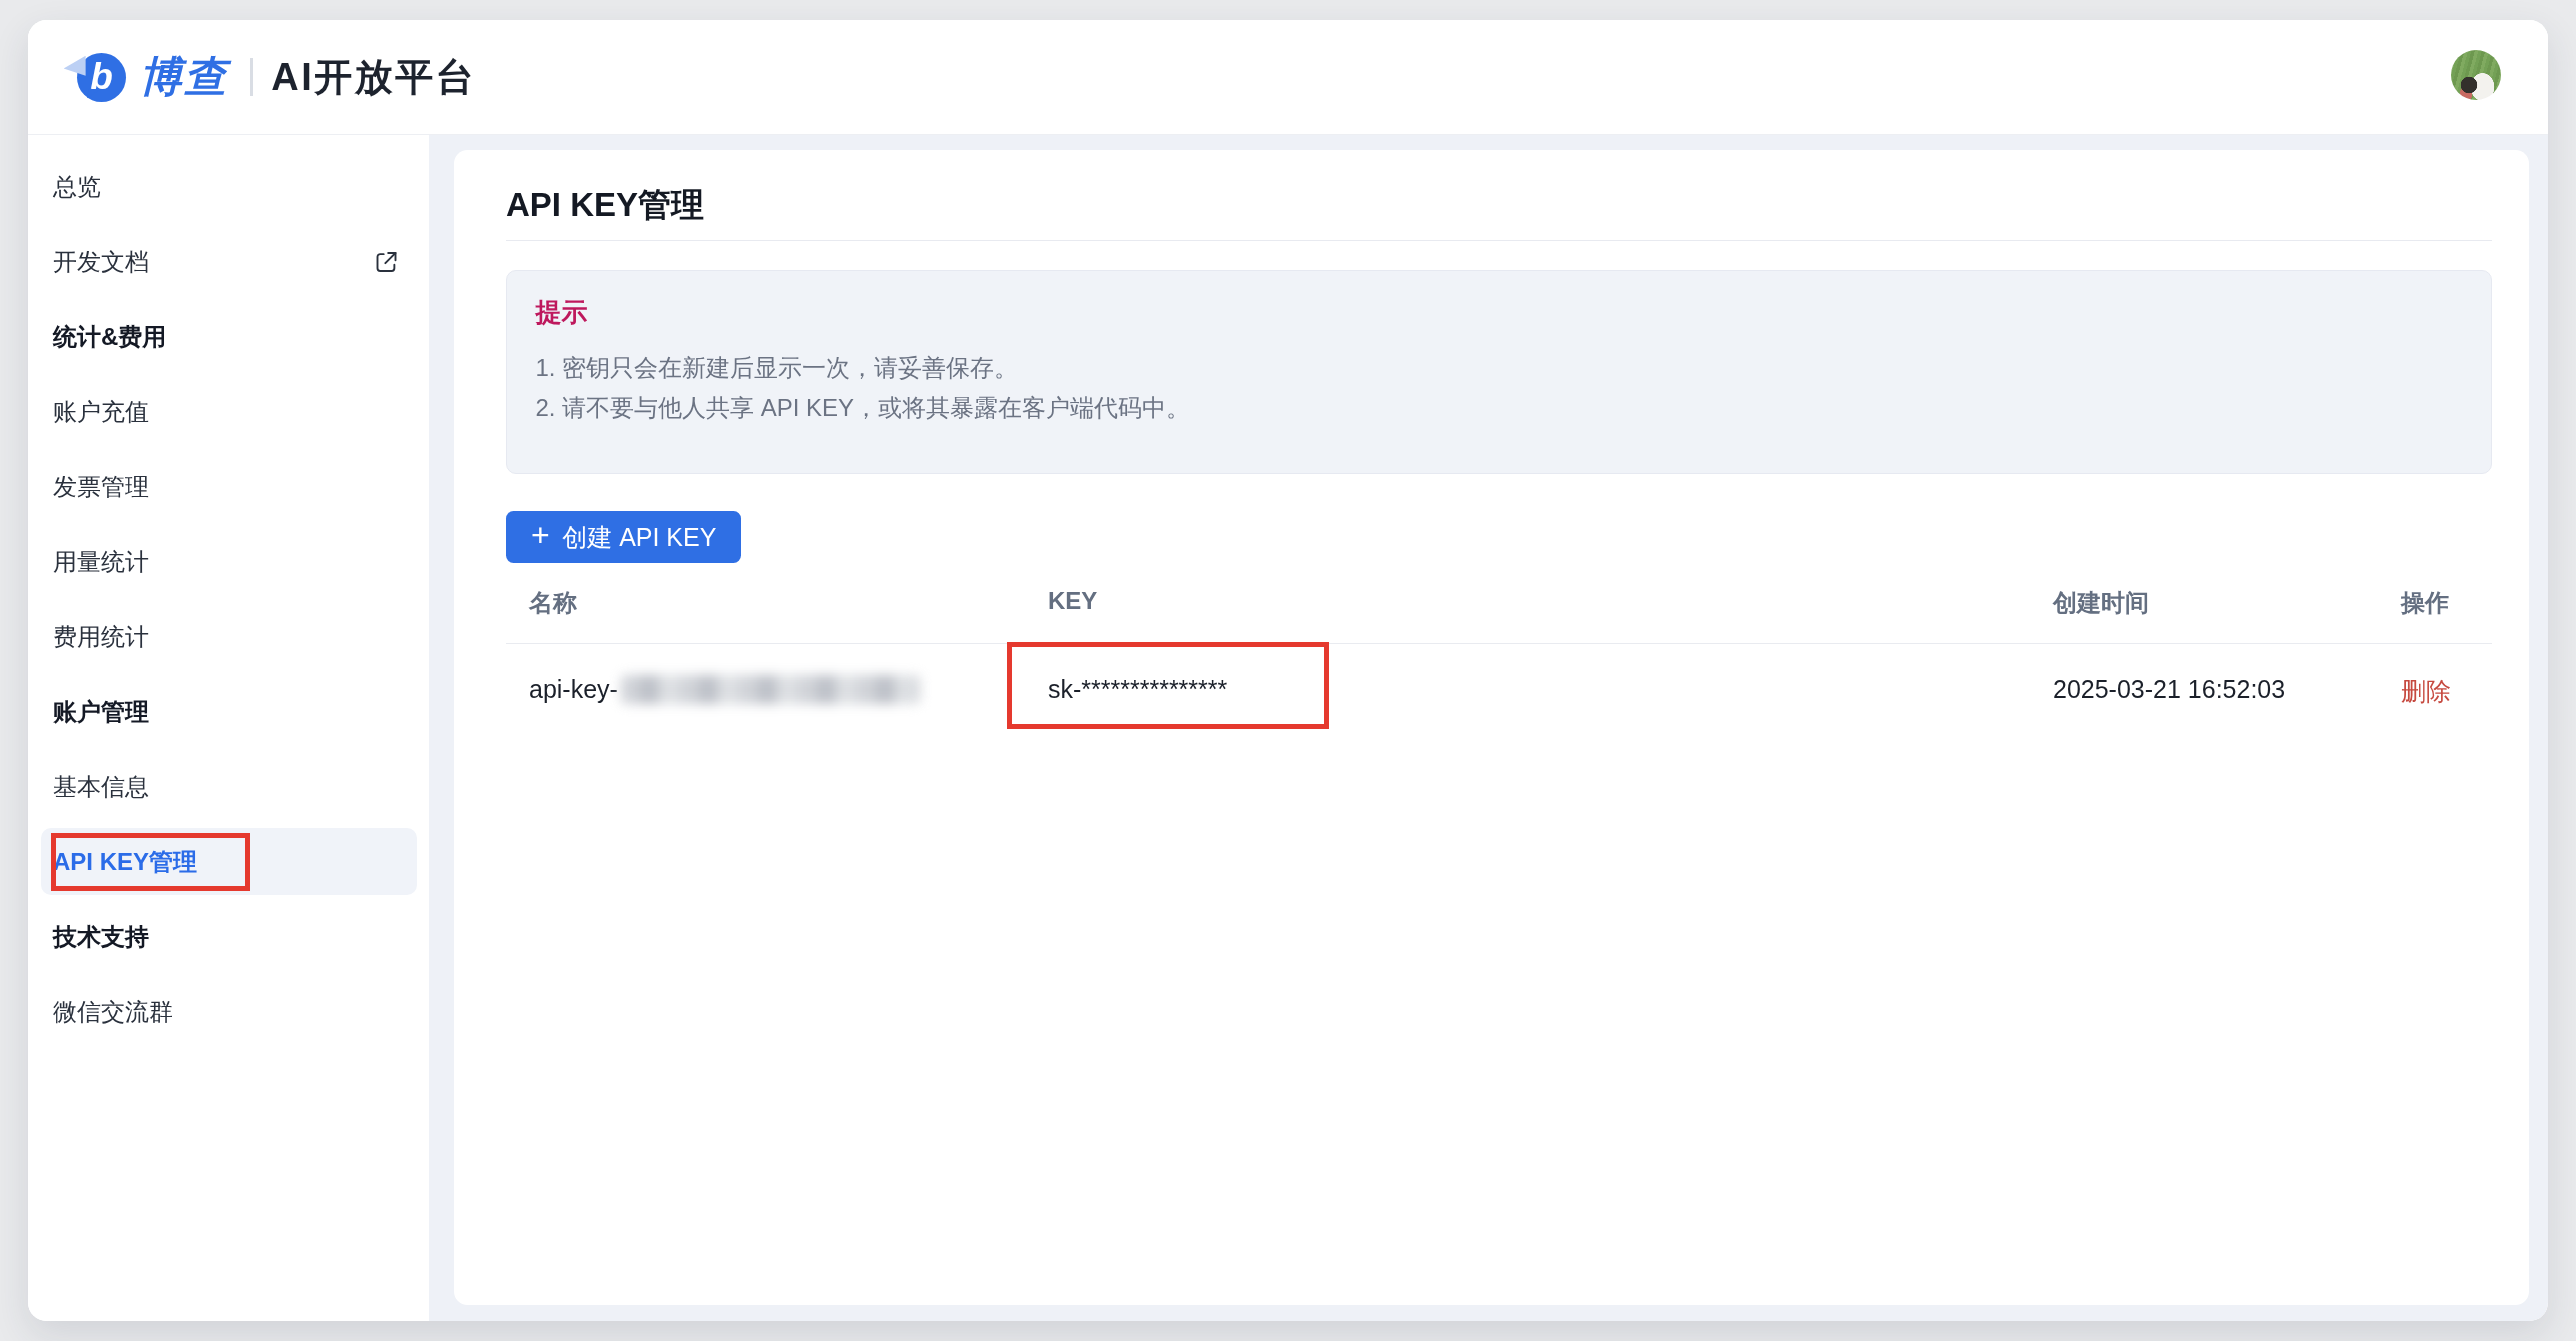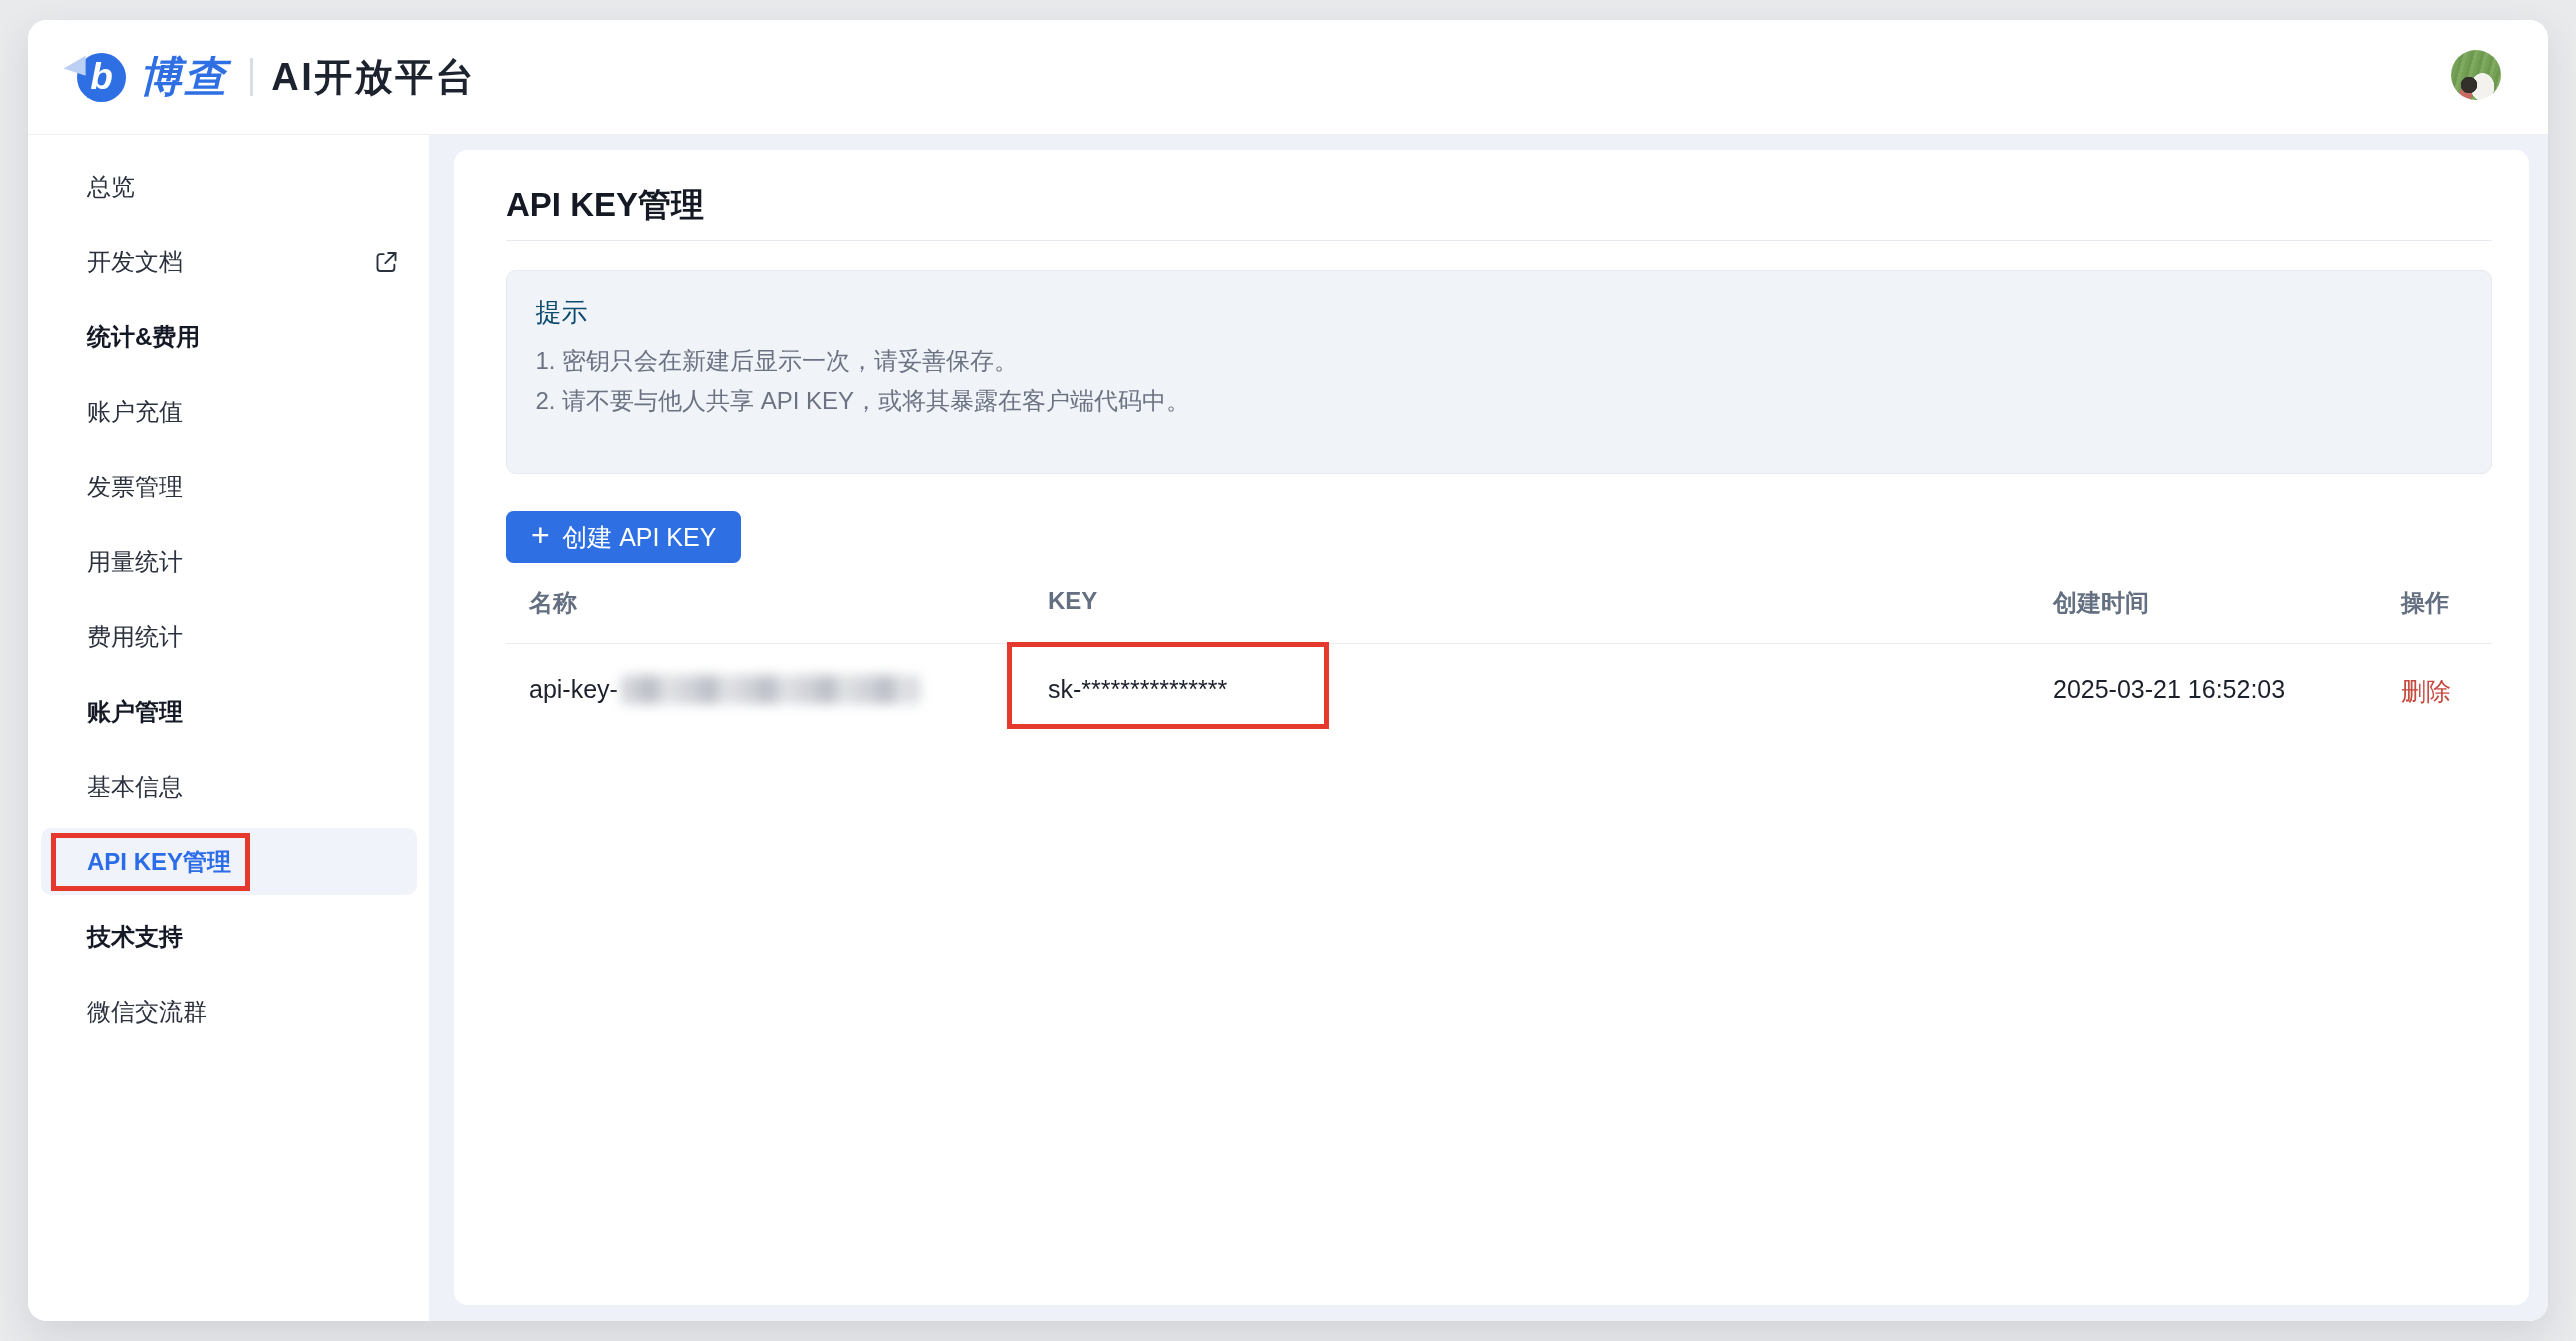--- a/index.html
+++ b/index.html
@@ -62,21 +62,21 @@
       repeating-linear-gradient(105deg, #6d984f 0 3.3px, #80aa60 3.3px 6.7px, #74a156 6.7px 10px);
   }
   
   .sidebar {
     position:absolute; left:0; top:115px; width:401px; bottom:0;
     background:#fff; padding-top:14.2px;
   }
   .side-item {
     position:relative; height:75px;
     display:flex; align-items:center;
-    padding-left:59px;
+    padding-left:25px;
     font-size:24px; color:#2a313d; cursor:pointer;
   }
   .side-item .lbl { position:relative; z-index:1; }
   .side-item.section { font-weight:bold; color:#141925; cursor:default; }
   .side-item.active { color:#2b6ce8; font-weight:bold; }
   .active-pill {
     position:absolute; left:12.5px; right:12.5px; top:4.2px; bottom:4.2px;
     background:#f0f3f9; border-radius:10px; z-index:0;
   }
   .ext-icon { position:absolute; left:345px; top:50%; transform:translateY(-50%); display:flex; }
@@ -94,21 +94,21 @@
     font-size:33px; font-weight:bold; color:#141923;
   }
   .title-divider {
     position:absolute; left:52px; top:90px; width:1986px; height:0.8px; background:#e8eaf0;
   }
   .tips {
     position:absolute; left:52px; top:120px; width:1986px; height:204px;
     background:#f0f3f8; border:0.8px solid #e6e9f1; border-radius:10px;
     padding:23.4px 28.4px;
   }
-  .tips-title { font-size:26px; font-weight:normal; color:#0c4a6e; line-height:37px; margin-bottom:10px; }
+  .tips-title { font-size:26px; font-weight:bold; color:#be185d; line-height:37px; margin-bottom:17px; }
   .tips-line  { font-size:24px; color:#6b7383; line-height:40px; }
   .create-btn {
     position:absolute; left:52px; top:361px; height:52px;
     background:#2f6fe4; border:none; border-radius:7.5px;
     color:#fff; font-size:25px;
     display:inline-flex; align-items:center; gap:12.5px;
     padding:0 25px; cursor:pointer;
     font-family:"Liberation Sans","DejaVu Sans",sans-serif;
   }
   .create-btn .plus { font-size:32px; font-weight:400; line-height:1; margin-top:-3.3px; }

